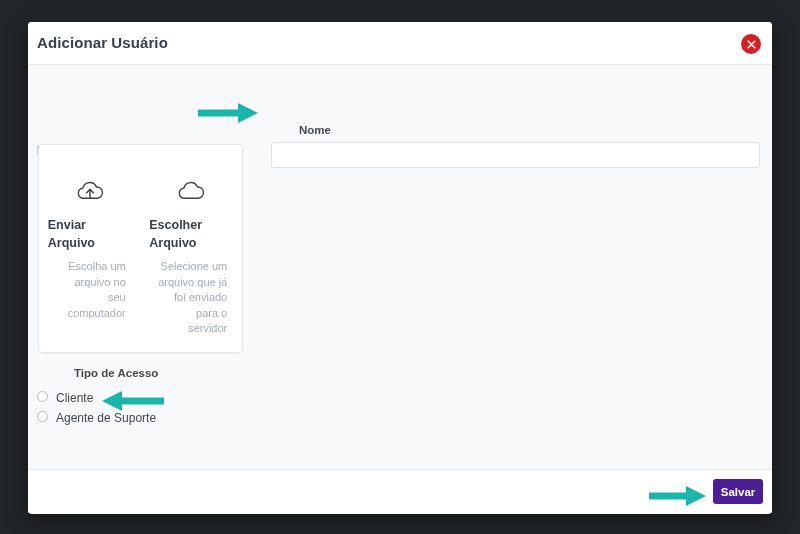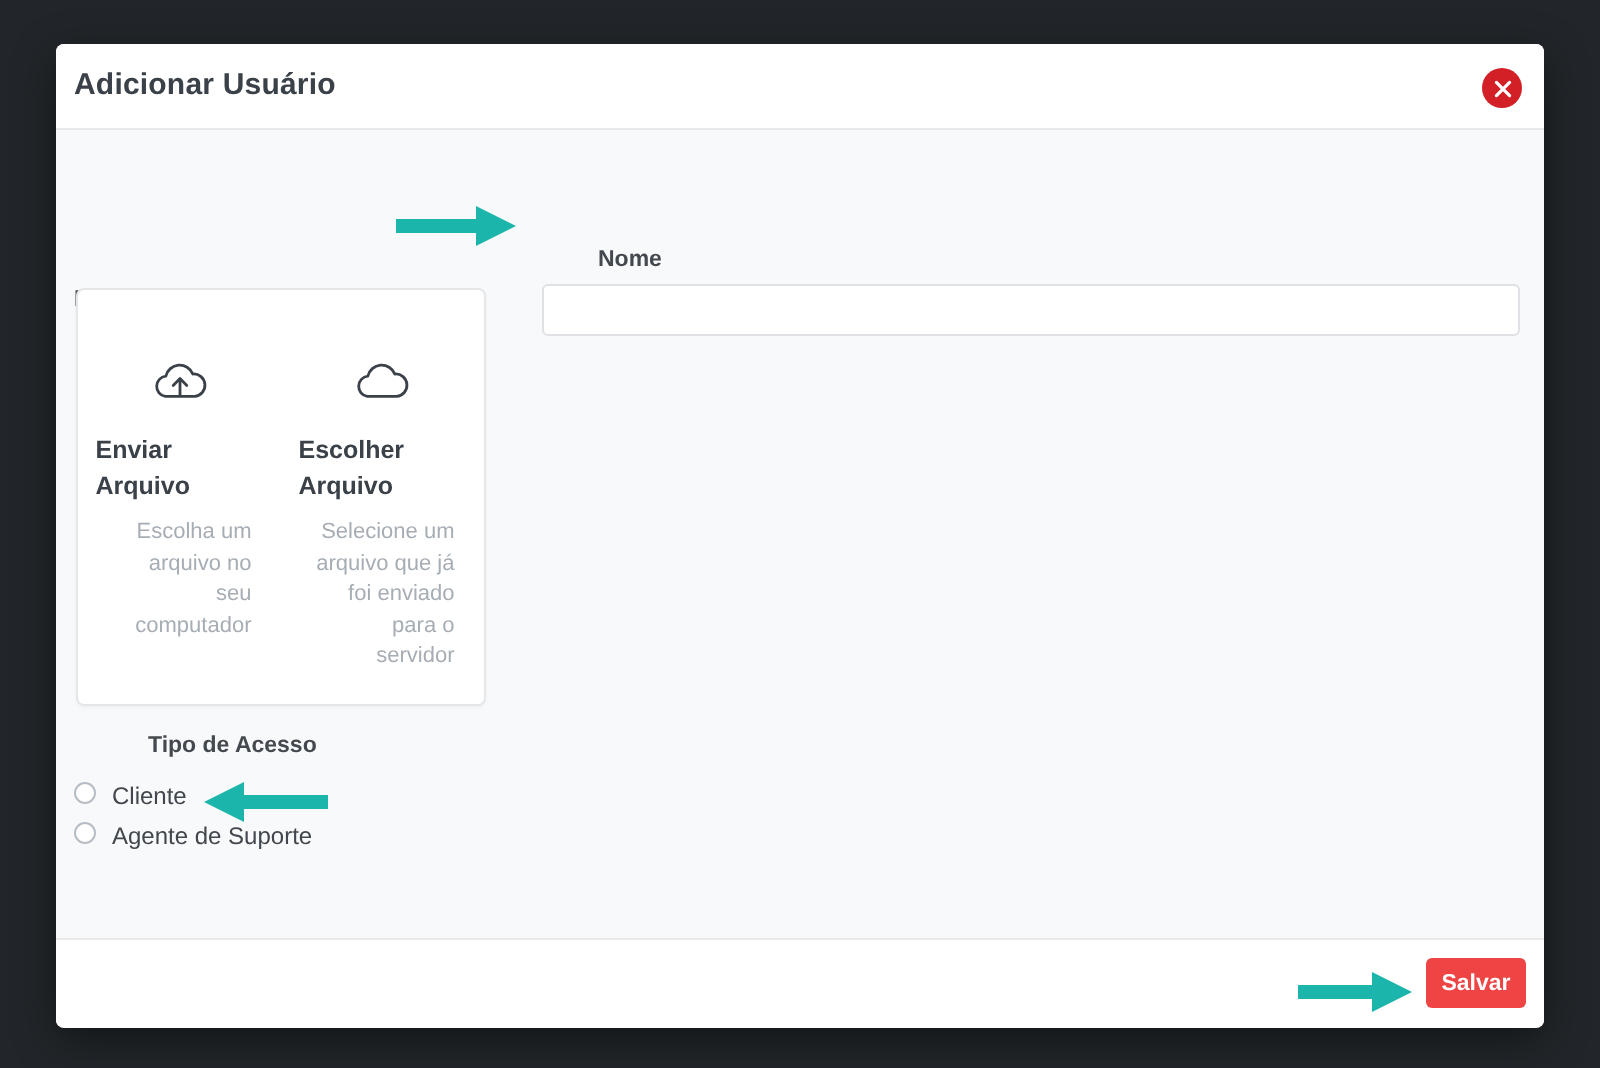--- a/index.html
+++ b/index.html
@@ -262,21 +262,21 @@
         <svg width="8" height="8" viewBox="0 0 8 8">
           <path d="M1.3 4.1 L3.1 5.9 L6.7 2.2" fill="none" stroke="#ffffff" stroke-width="1.3" stroke-linecap="round" stroke-linejoin="round"></path>
         </svg>
       </span>
       <span class="check-label">Ativo</span>
     </div>
 
   </div>
 
   <div class="modal-footer">
-    <button class="save-btn" style="background: #ef4444;">Salvar</button>
+    <button class="save-btn" style="background: #4c1d95;">Salvar</button>
   </div>
 
 </div>
 
 <svg class="anno" id="anno-nome" width="66" height="26" viewBox="0 0 66 26">
   <path d="M2 13 L44 13" stroke="#1cb5ac" stroke-width="7"></path>
   <path d="M42 3 L62 13 L42 23 Z" fill="#1cb5ac"></path>
 </svg>
 
 <svg class="anno" id="anno-robo" width="78" height="26" viewBox="0 0 78 26">

